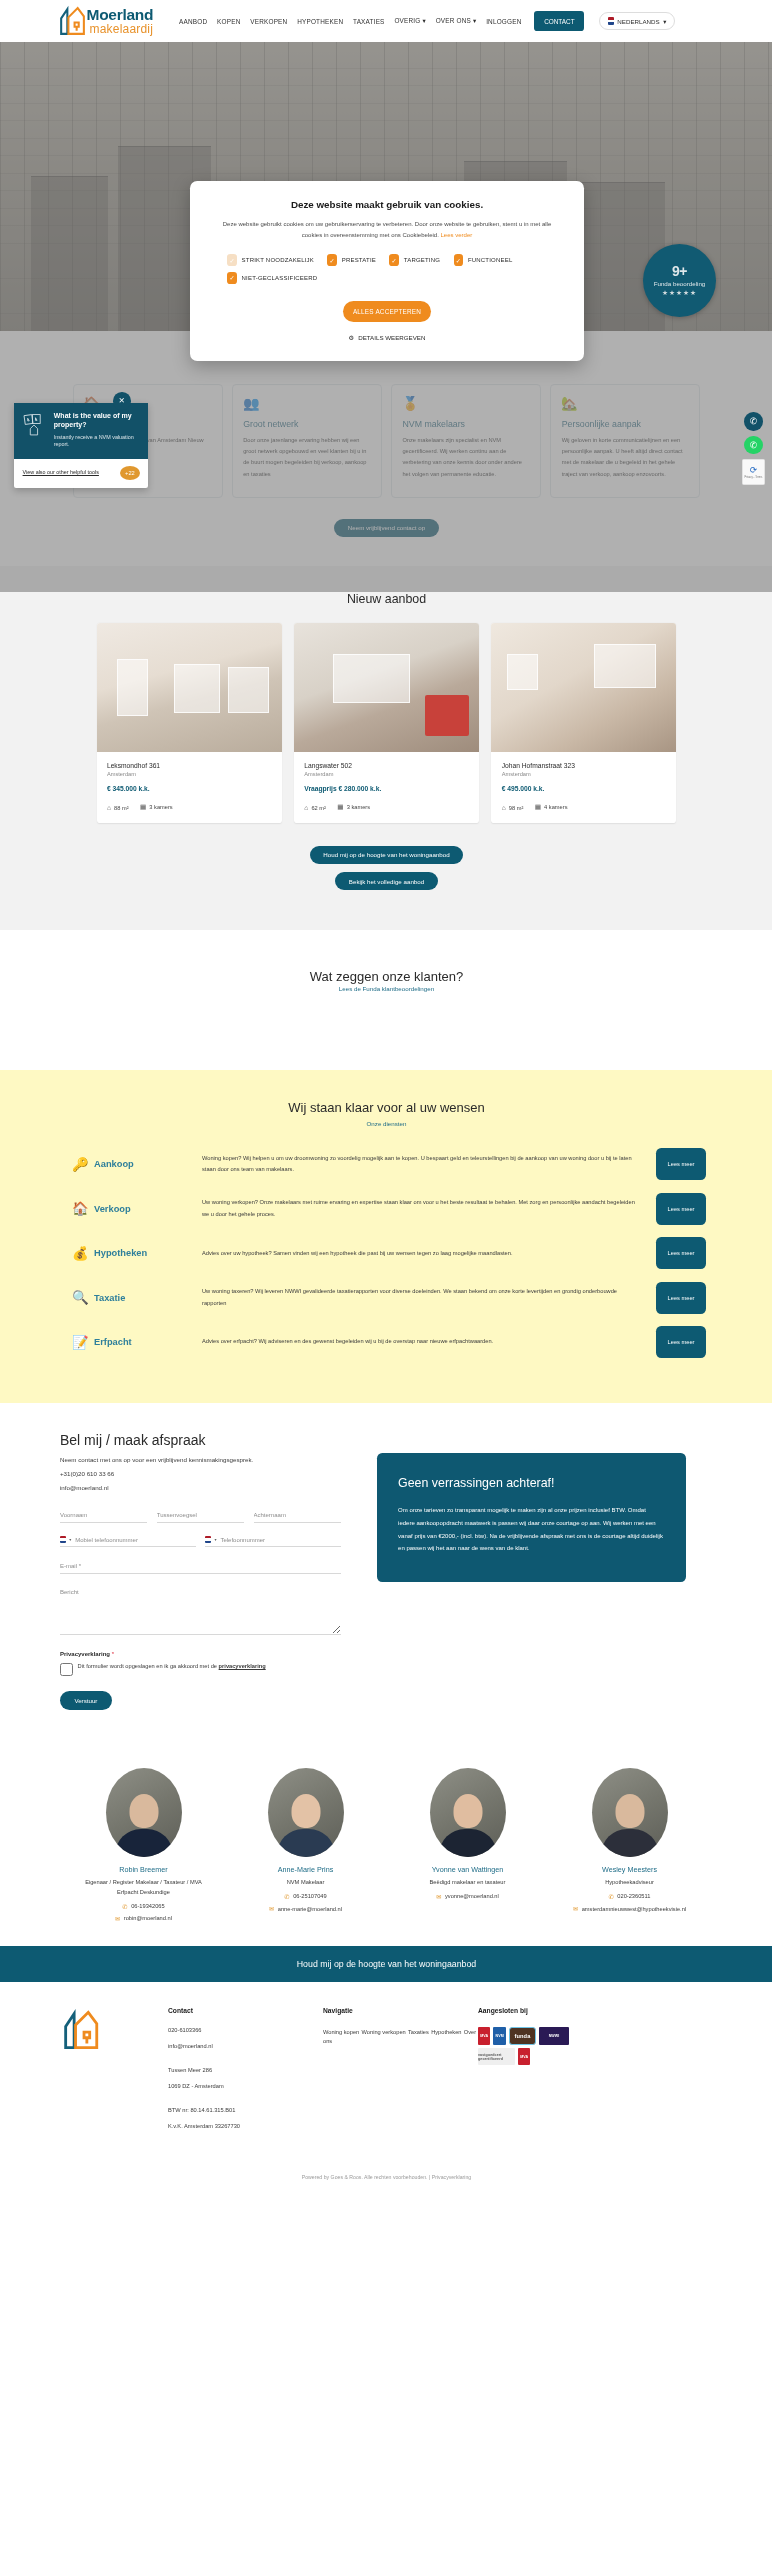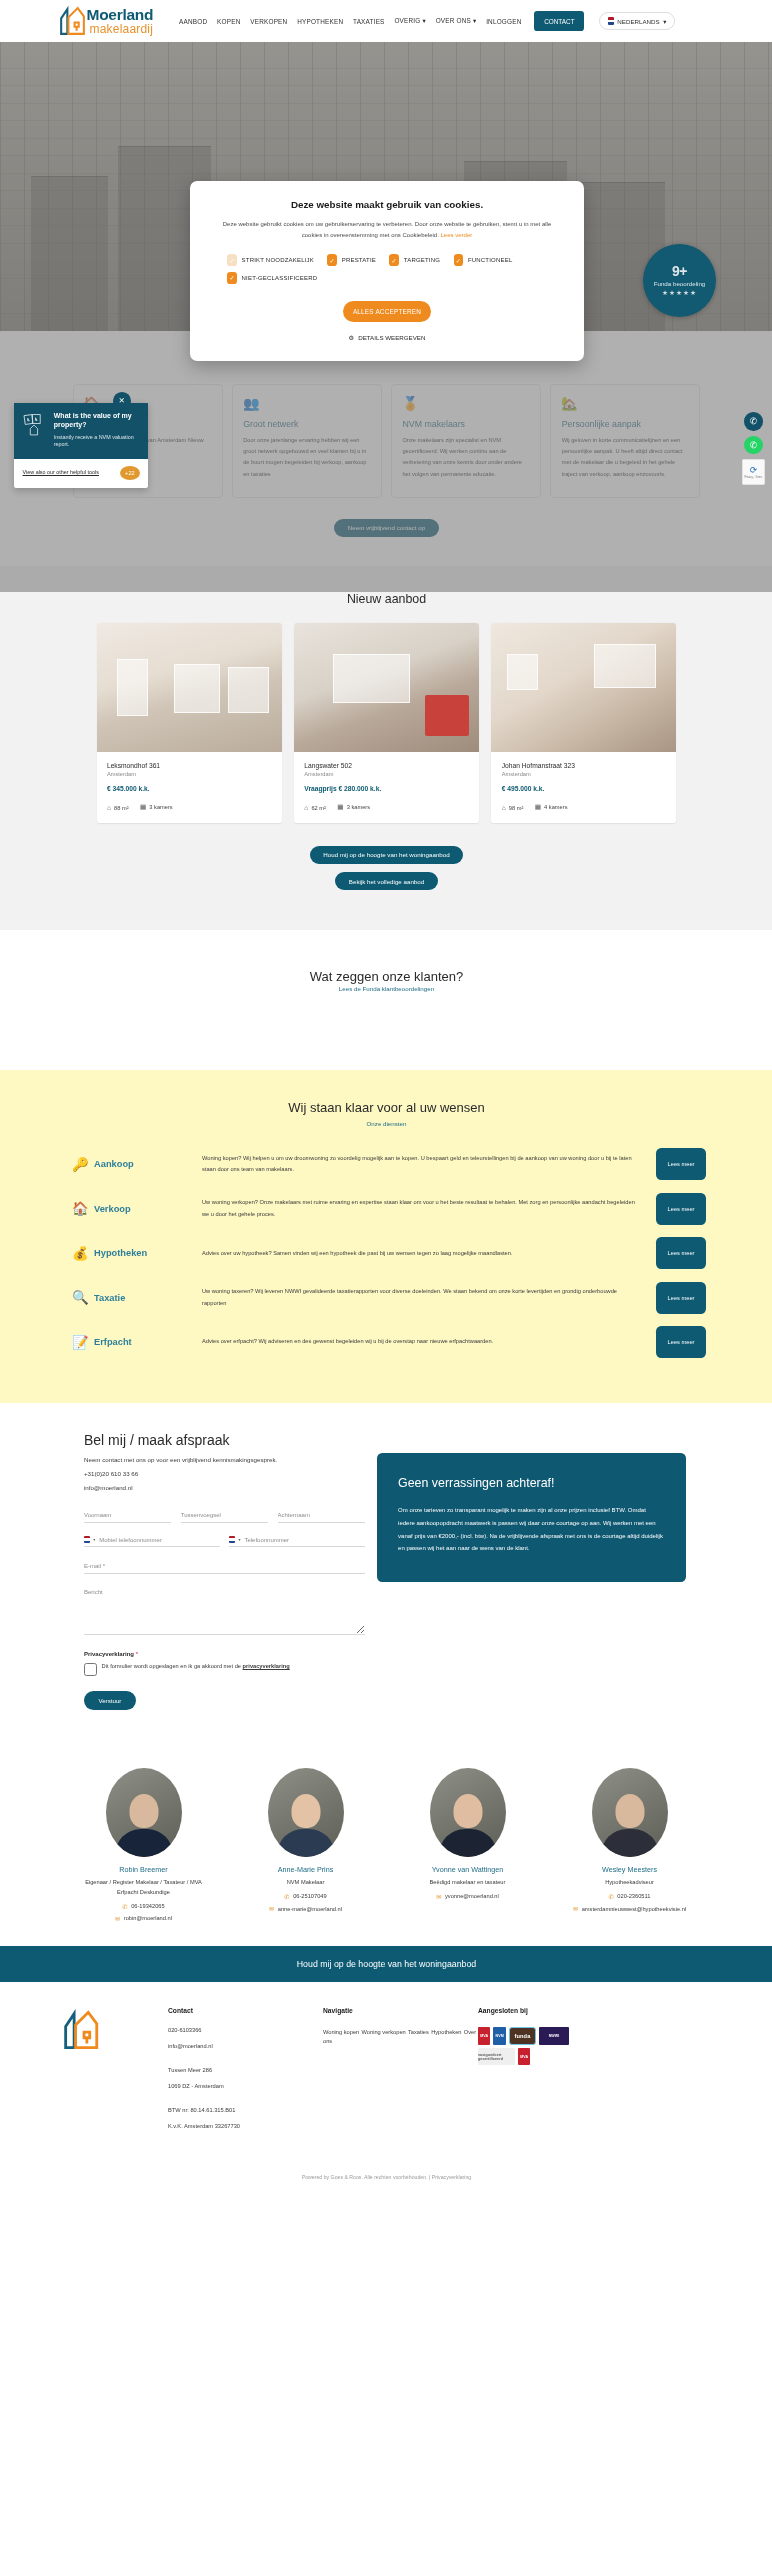--- a/index.html
+++ b/index.html
@@ -183,21 +183,21 @@
   .svc-list{ margin-top:21.6px; }
   .svc-row{ display:flex; align-items:center; padding:0 67px; margin-bottom:12.4px;}
   .svc-ic{ width:27px; font-size:13.4px; flex:none; text-align:center;}
   .svc-name{ width:108px; font-size:9.3px; color:#2e7f9b; font-weight:700;}
   .svc-desc{ flex:1; font-size:5.7px; color:#3b3b3b; line-height:2.0; padding-right:20.6px;}
   .svc-btn{ width:50px; height:32px; background:#0d5a72; color:#fff; border-radius:5.2px;
             display:flex; align-items:center; justify-content:center; font-size:5.7px; flex:none; cursor:pointer;}
 
   
   #contactsec{ background:#fff; padding:29px 0 31px; display:flex; }
-  .cf-left{ width:361px; padding-left:84px;}
+  .cf-left{ width:361px; padding-left:60px;}
   .cf-left h2{ font-size:14px; font-weight:300; color:#2a2a2a;}
   .cf-left .lead{ font-size:6.2px; color:#3b3b3b; margin-top:7.2px;}
   .cf-left .ci{ font-size:6.2px; color:#3b3b3b; margin-top:7.2px;}
   form#contact-form{ margin-top:18.5px; width:281px;}
   .row3{ display:flex; gap:9.3px; }
   .fld{ flex:1; position:relative; margin-bottom:13.4px;}
   .fld input, .fld textarea{
     width:100%; border:none; border-bottom:0.5px solid #d8d8d8; background:transparent;
     font-family:inherit; font-size:6px; color:#333; padding:2.1px 0 4.1px; outline:none;
   }

